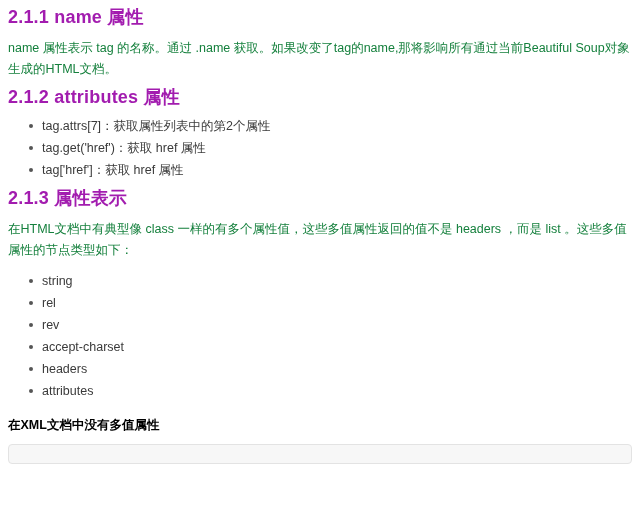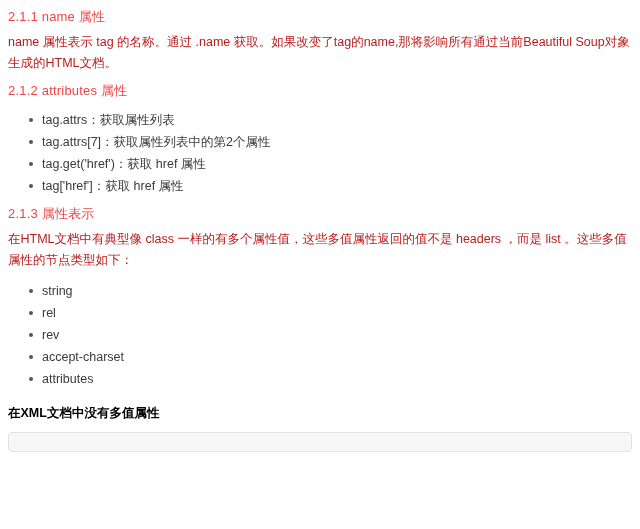--- a/index.html
+++ b/index.html
@@ -14,35 +14,35 @@
     font-family: "Liberation Sans", "DejaVu Sans", sans-serif;
     color: #333333;
     -webkit-font-smoothing: antialiased;
   }
   .doc {
     padding: 6px 8px 0 8px;
     box-sizing: border-box;
     width: 640px;
   }
   h3.section-heading {
-    font-size: 13px;
-    font-weight: normal;
-    color: #ef4444;
+    font-size: 18px;
+    font-weight: bold;
+    color: #a21caf;
     margin: 8px 0 0 0;
     line-height: 18px;
     letter-spacing: 0.2px;
   }
   h3.section-heading.first {
     margin-top: 2px;
   }
   p.para {
     font-size: 12.5px;
     line-height: 21px;
-    color: #b91c1c;
-    margin: 6px 0 0 0;
+    color: #15803d;
+    margin: 12px 0 0 0;
     word-break: break-all;
   }
   ul.bullets {
     margin: 9px 0 0 0;
     padding-left: 34px;
     list-style: none;
   }
   ul.bullets li {
     font-size: 12.5px;
     line-height: 22px;
@@ -80,33 +80,33 @@
 </head>
 <body>
 
 <div class="doc">
 
   <h3 class="section-heading first">2.1.1 name 属性</h3>
   <p class="para">name 属性表示 tag 的名称。通过 .name 获取。如果改变了tag的name,那将影响所有通过当前Beautiful Soup对象生成的HTML文档。</p>
 
   <h3 class="section-heading">2.1.2 attributes 属性</h3>
   <ul class="bullets">
-    <li>tag.attrs：获取属性列表</li>
     <li>tag.attrs[7]：获取属性列表中的第2个属性</li>
     <li>tag.get('href')：获取 href 属性</li>
     <li>tag['href']：获取 href 属性</li>
   </ul>
 
   <h3 class="section-heading">2.1.3 属性表示</h3>
   <p class="para">在HTML文档中有典型像 class 一样的有多个属性值，这些多值属性返回的值不是 headers ，而是 list 。这些多值属性的节点类型如下：</p>
   <ul class="bullets">
     <li>string</li>
     <li>rel</li>
     <li>rev</li>
     <li>accept-charset</li>
+    <li>headers</li>
     <li>attributes</li>
   </ul>
 
   <p class="strong-note">在XML文档中没有多值属性</p>
 
   <div class="code-block">
     
   </div>
 
 </div>

